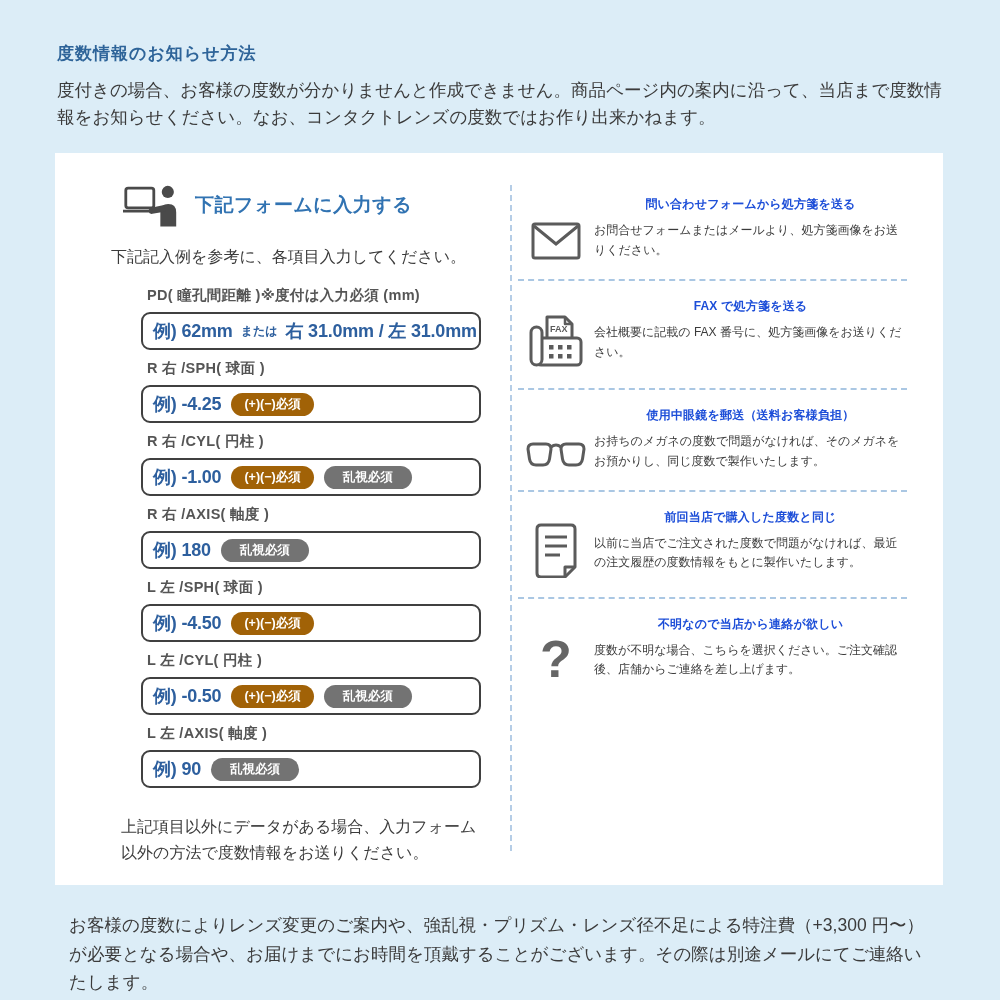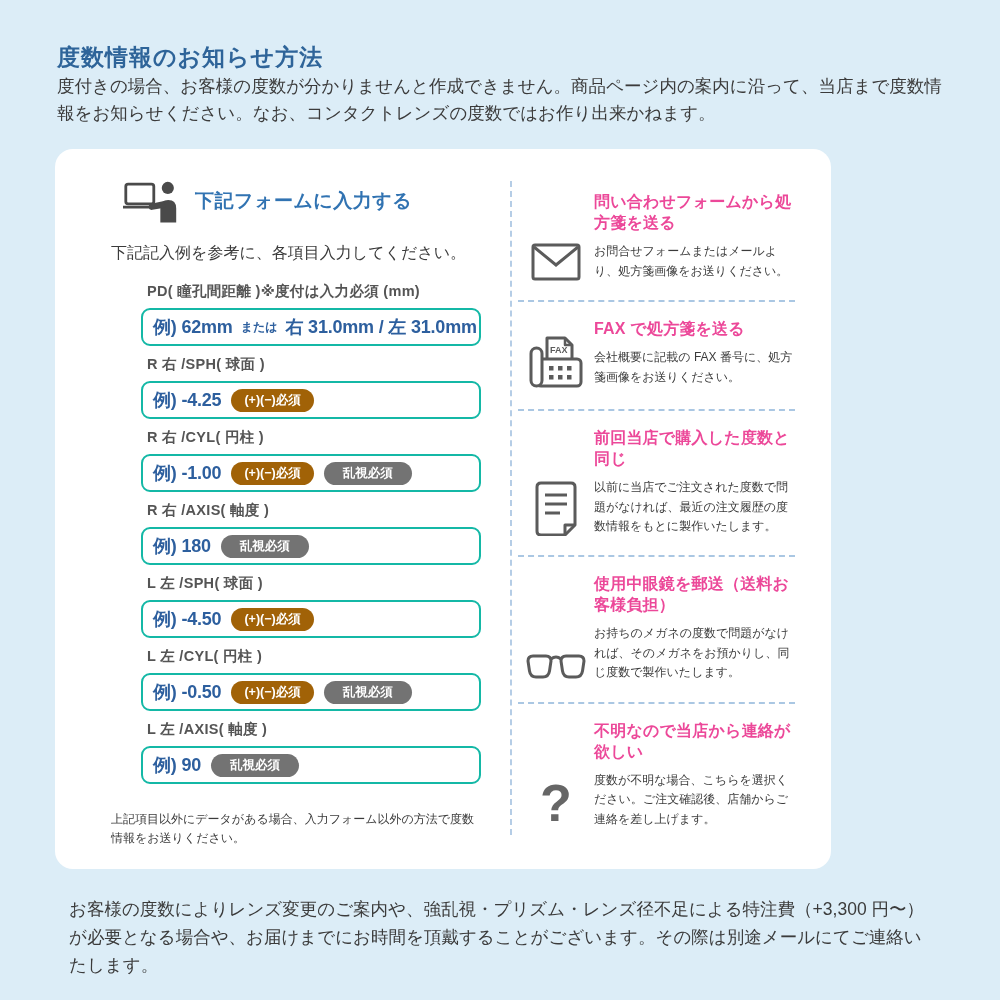--- a/index.html
+++ b/index.html
@@ -5,70 +5,70 @@
   html,body{margin:0;padding:0;}
   body{
     width:1000px;height:1000px;overflow:hidden;
     background:#dcedf7;
     font-family:"Liberation Sans","DejaVu Sans",sans-serif;
     color:#3b3b3b;
     -webkit-font-smoothing:antialiased;
   }
   .page{padding:42px 55px 0;}
   .page-title{
-    font-size:23px;font-weight:bold;color:#2e6499;
-    margin:0 0 0 2px;letter-spacing:1px;
+    font-size:17px;font-weight:bold;color:#2e6499;
+    margin:0 0 12px 2px;letter-spacing:1px;
   }
   .intro{
     font-size:17.5px;line-height:1.55;margin:0 0 22px 2px;width:892px;
   }
   .card{
-    width:776px;min-height:716px;background:#ffffff;
-    display:flex;box-sizing:border-box;padding:26px 0 20px;border-radius:18px;
+    width:888px;min-height:716px;background:#ffffff;
+    display:flex;box-sizing:border-box;padding:26px 0 20px;
   }
   
   .left-col{width:455px;flex:0 0 455px;box-sizing:border-box;padding-left:30px;}
   .left-header{display:flex;align-items:center;margin:4px 0 20px 38px;}
   .left-header .hdr-icon{flex:0 0 auto;}
   .left-heading{
     margin-left:16px;font-size:19px;font-weight:bold;color:#3173b2;letter-spacing:.5px;
   }
   .instruction{font-size:16px;margin:0 0 18px 26px;}
   .form-example{margin-left:56px;width:340px;}
   .field-label{
     font-size:14.5px;font-weight:bold;color:#555;
     margin:9px 0 7px 6px;letter-spacing:.3px;
   }
   .field-box{
     box-sizing:border-box;width:340px;height:38px;
-    border:2px solid #14b8a6;border-radius:9px;background:#fff;
+    border:2px solid #404040;border-radius:9px;background:#fff;
     display:flex;align-items:center;padding:8px 10px;gap:10px;white-space:nowrap;
   }
   .example{color:#2d5f9e;font-weight:bold;font-size:18px;letter-spacing:-.2px;}
   .example-small{color:#2d5f9e;font-weight:bold;font-size:12px;margin:0 -2px;}
   .badge{
     display:inline-block;border-radius:15px;color:#fff;font-weight:bold;
     font-size:12.5px;padding:4px 13px;line-height:1.2;
   }
   .badge.blue{background:#a16207;}
   .badge.orange{background:#737373;padding:4px 19px;}
-  .left-note{font-size:12px;line-height:1.6;margin:26px 0 0 26px;width:370px;}
+  .left-note{font-size:16px;line-height:1.6;margin:26px 0 0 36px;width:370px;}
   
   .v-divider{flex:0 0 0;border-left:2px dashed #b5cde6;margin:6px 0 14px;}
   
   .right-col{flex:1;box-sizing:border-box;padding:0 36px 0 6px;}
   .method{display:flex;padding:15px 0 19px;border-bottom:2px dashed #aac7e3;}
   .method:last-child{border-bottom:none;}
   .method-icon{
     flex:0 0 76px;display:flex;justify-content:center;align-items:flex-end;
     padding-top:15px;color:#5b5b5b;
   }
   .method-content{flex:1;}
   .method-title{
-    font-size:16px;font-weight:bold;color:#ec4899;margin:2px 0 8px;letter-spacing:.2px;
+    font-size:12px;font-weight:bold;color:#1d4ed8;margin:2px 0 8px;letter-spacing:.2px;text-align:center;
   }
   .method-body{font-size:12px;line-height:1.62;}
   .q-glyph{font-size:52px;font-weight:bold;color:#666;line-height:1;margin-top:4px;}
   
   .footer-note{
     font-size:17.5px;line-height:1.62;margin:26px 14px 0;width:870px;
   }
   svg{display:block;}
 </style>
 </head>
@@ -198,50 +198,50 @@
           </svg>
         </div>
         <div class="method-content">
           <div class="method-title">FAX で処方箋を送る</div>
           <div class="method-body">会社概要に記載の FAX 番号に、処方箋画像をお送りください。</div>
         </div>
       </div>
 
       <div class="method">
         <div class="method-icon">
+          <svg width="62" height="30" viewBox="0 0 62 30" style="margin-top:14px;">
+            <path d="M3 8 q0-5 5-5 h13 q5 0 5 5 l-1.5 10 q-1 6-6.5 6 h-7 q-5.5 0-6.5-6 z" fill="none" stroke="#5b5b5b" stroke-width="3" stroke-linejoin="round"></path>
+            <path d="M36 8 q0-5 5-5 h13 q5 0 5 5 l-1.5 10 q-1 6-6.5 6 h-7 q-5.5 0-6.5-6 z" fill="none" stroke="#5b5b5b" stroke-width="3" stroke-linejoin="round"></path>
+            <path d="M26 6 q5-4 10 0" fill="none" stroke="#5b5b5b" stroke-width="3"></path>
+          </svg>
+        </div>
+        <div class="method-content">
+          <div class="method-title">使用中眼鏡を郵送（送料お客様負担）</div>
+          <div class="method-body">お持ちのメガネの度数で問題がなければ、そのメガネをお預かりし、同じ度数で製作いたします。</div>
+        </div>
+      </div>
+
+      <div class="method">
+        <div class="method-icon">
           <svg width="48" height="56" viewBox="0 0 48 56">
             <path d="M5 7 q0-4 4-4 h30 q4 0 4 4 v38 l-10 10 h-24 q-4 0-4-4 z" fill="#ffffff" stroke="#5b5b5b" stroke-width="3" stroke-linejoin="round"></path>
             <path d="M43 45 h-10 v10" fill="none" stroke="#5b5b5b" stroke-width="3" stroke-linejoin="round"></path>
             <line x1="13" y1="15" x2="35" y2="15" stroke="#5b5b5b" stroke-width="3"></line>
             <line x1="13" y1="24" x2="35" y2="24" stroke="#5b5b5b" stroke-width="3"></line>
             <line x1="13" y1="33" x2="28" y2="33" stroke="#5b5b5b" stroke-width="3"></line>
           </svg>
         </div>
         <div class="method-content">
           <div class="method-title">前回当店で購入した度数と同じ</div>
           <div class="method-body">以前に当店でご注文された度数で問題がなければ、最近の注文履歴の度数情報をもとに製作いたします。</div>
         </div>
       </div>
 
       <div class="method">
         <div class="method-icon">
-          <svg width="62" height="30" viewBox="0 0 62 30" style="margin-top:14px;">
-            <path d="M3 8 q0-5 5-5 h13 q5 0 5 5 l-1.5 10 q-1 6-6.5 6 h-7 q-5.5 0-6.5-6 z" fill="none" stroke="#5b5b5b" stroke-width="3" stroke-linejoin="round"></path>
-            <path d="M36 8 q0-5 5-5 h13 q5 0 5 5 l-1.5 10 q-1 6-6.5 6 h-7 q-5.5 0-6.5-6 z" fill="none" stroke="#5b5b5b" stroke-width="3" stroke-linejoin="round"></path>
-            <path d="M26 6 q5-4 10 0" fill="none" stroke="#5b5b5b" stroke-width="3"></path>
-          </svg>
-        </div>
-        <div class="method-content">
-          <div class="method-title">使用中眼鏡を郵送（送料お客様負担）</div>
-          <div class="method-body">お持ちのメガネの度数で問題がなければ、そのメガネをお預かりし、同じ度数で製作いたします。</div>
-        </div>
-      </div>
-
-      <div class="method">
-        <div class="method-icon">
           <span class="q-glyph">?</span>
         </div>
         <div class="method-content">
           <div class="method-title">不明なので当店から連絡が欲しい</div>
           <div class="method-body">度数が不明な場合、こちらを選択ください。ご注文確認後、店舗からご連絡を差し上げます。</div>
         </div>
       </div>
 
     </div>
   </div>

